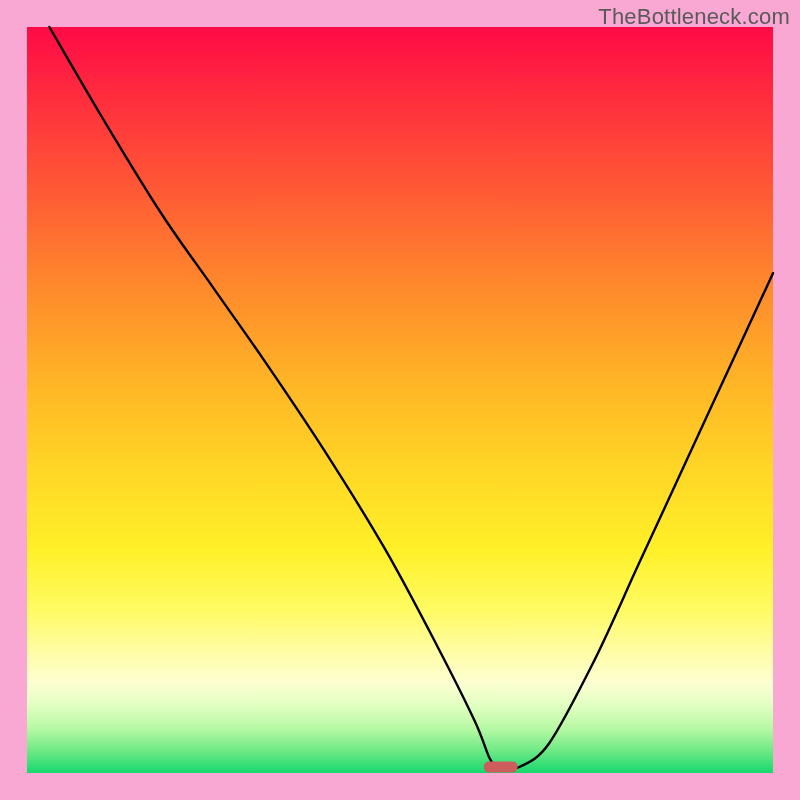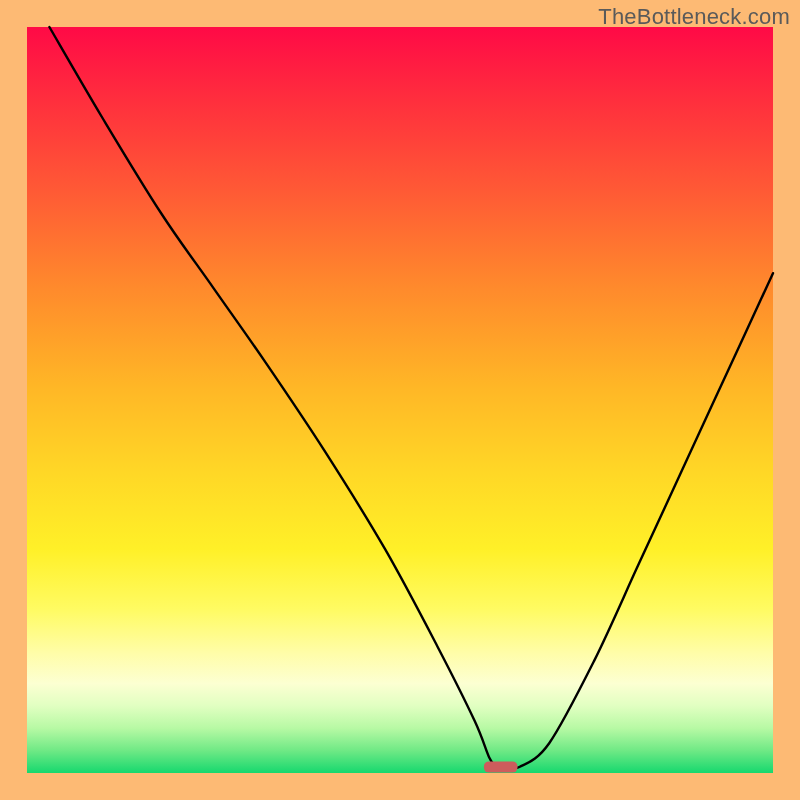--- a/index.html
+++ b/index.html
@@ -10,21 +10,21 @@
     background: #000;
     overflow: hidden;
     font-family: Arial, Helvetica, sans-serif;
   }
   .frame {
     position: absolute;
     left: 0;
     top: 0;
     width: 800px;
     height: 800px;
-    background: #fdba74;
+    background: #f9a8d4;
   }
   .plot-area {
     position: absolute;
     left: 27px;
     top: 27px;
     width: 746px;
     height: 746px;
     
     background: linear-gradient(to bottom,
       #ff0a46 0%,

